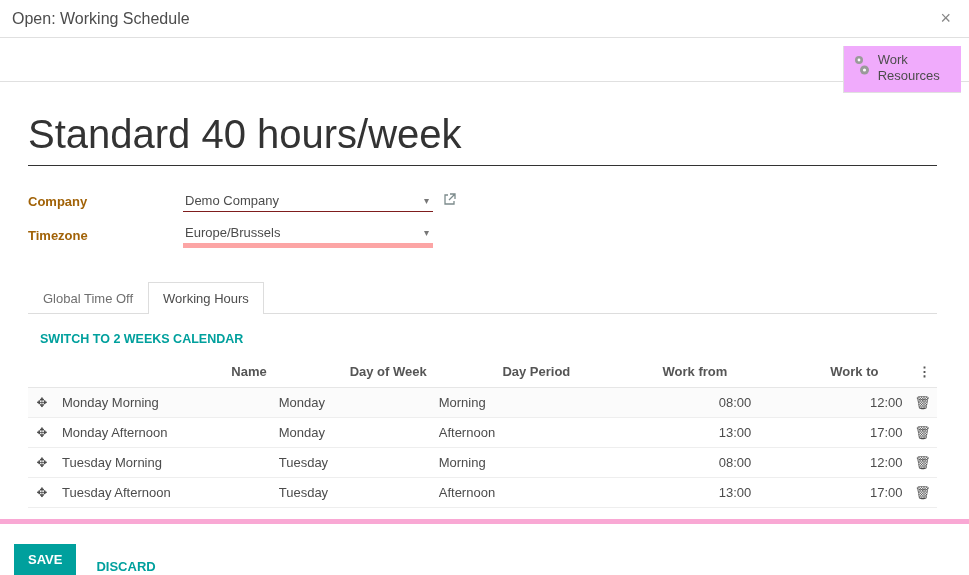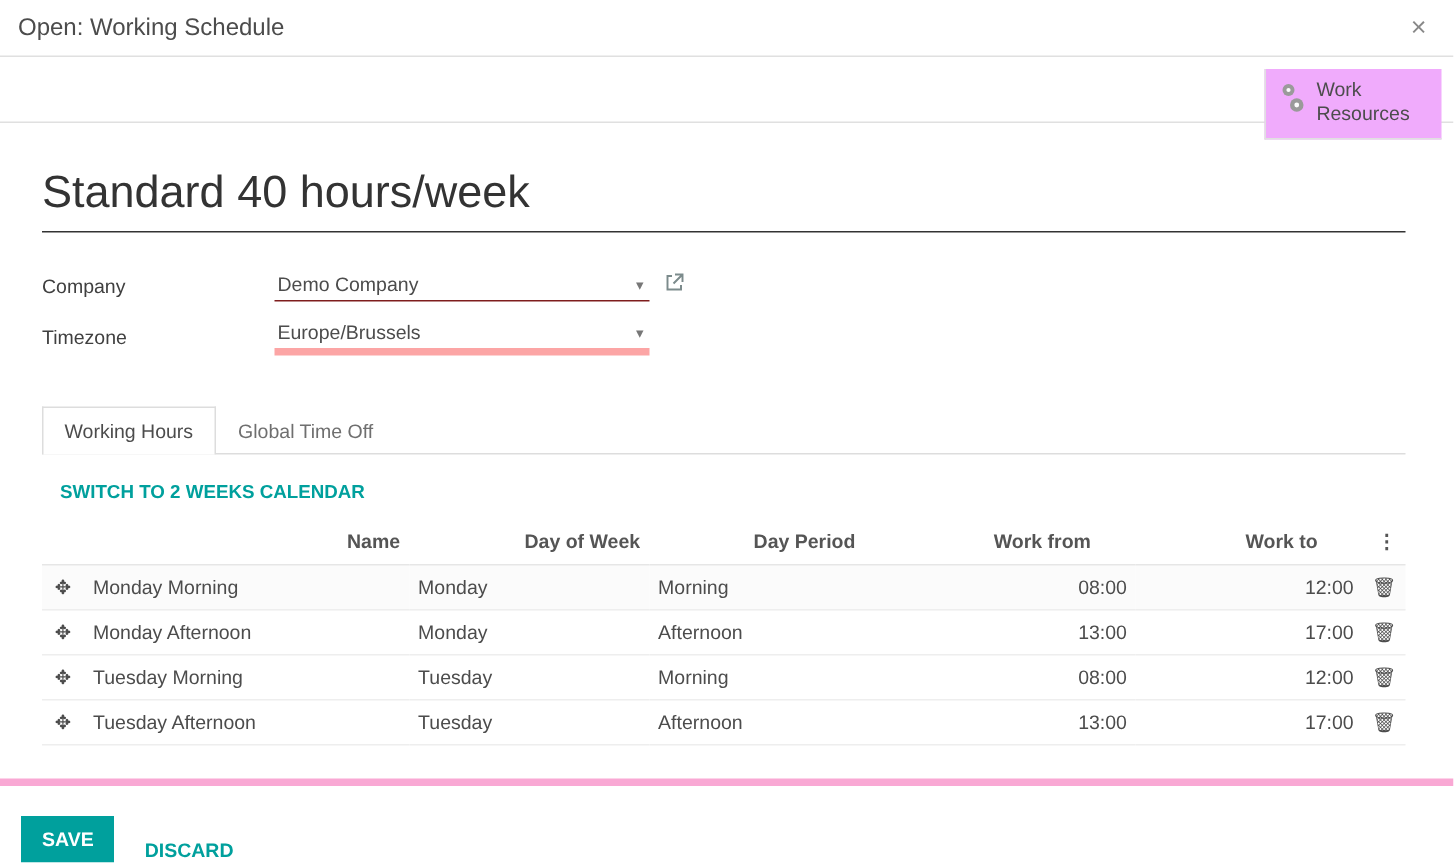--- a/index.html
+++ b/index.html
@@ -65,39 +65,39 @@
     bottom: 56px;
     overflow-y: auto;
     padding: 0 24px 0 28px;
   }
   
   .scroll::-webkit-scrollbar { width: 10px; }
   .scroll::-webkit-scrollbar-thumb { background: #cfcfcf; }
   .scroll::-webkit-scrollbar-button { background: #f1f1f1; height: 10px; }
 
   h1.page-title {
-    font-size: 30px;
+    font-size: 40px;
     font-weight: 500;
     color: #333;
     margin: 22px 0 6px 0;
     padding-bottom: 8px;
     border-bottom: 1px solid #333;
   }
   .form-grid {
     margin-top: 24px;
   }
   .form-row {
     display: flex;
     align-items: center;
     margin-bottom: 10px;
   }
   .form-label {
     width: 155px;
-    font-weight: 400;
-    color: #404040;
+    font-weight: 700;
+    color: #a16207;
   }
   .form-field {
     width: 250px;
     position: relative;
     border-bottom: 1px solid #7f1d1d;
     padding: 3px 2px;
   }
   .form-field.strong-line { border-bottom: 5px solid #fca5a5; }
   .form-field .caret {
     position: absolute;
@@ -235,22 +235,22 @@
     <div class="form-row">
       <div class="form-label">Timezone</div>
       <div class="form-field strong-line">
         <span>Europe/Brussels</span>
         <span class="caret">▾</span>
       </div>
     </div>
   </div>
 
   <div class="tabs">
+    <div class="tab">Global Time Off</div>
     <div class="tab active">Working Hours</div>
-    <div class="tab">Global Time Off</div>
   </div>
 
   <div class="switch-link">SWITCH TO 2 WEEKS CALENDAR</div>
 
   <table class="wh">
     <thead>
       <tr>
         <th style="width:28px"></th>
         <th>Name</th>
         <th>Day of Week</th>

